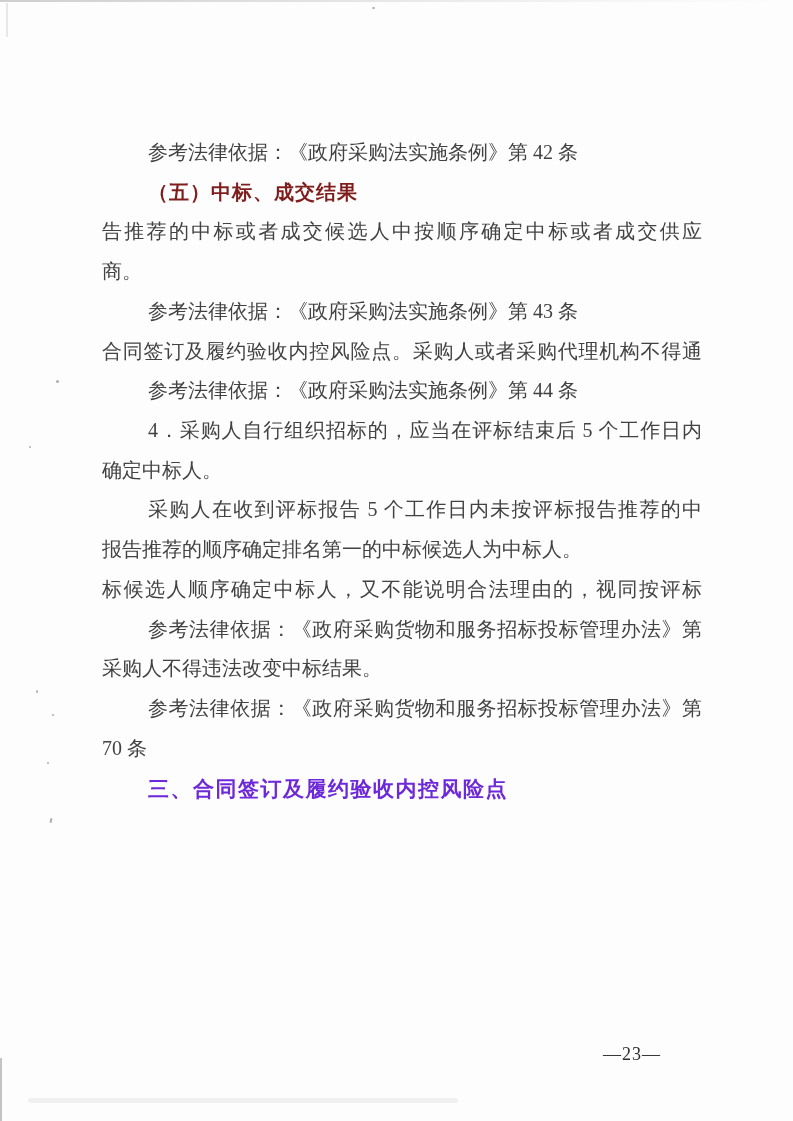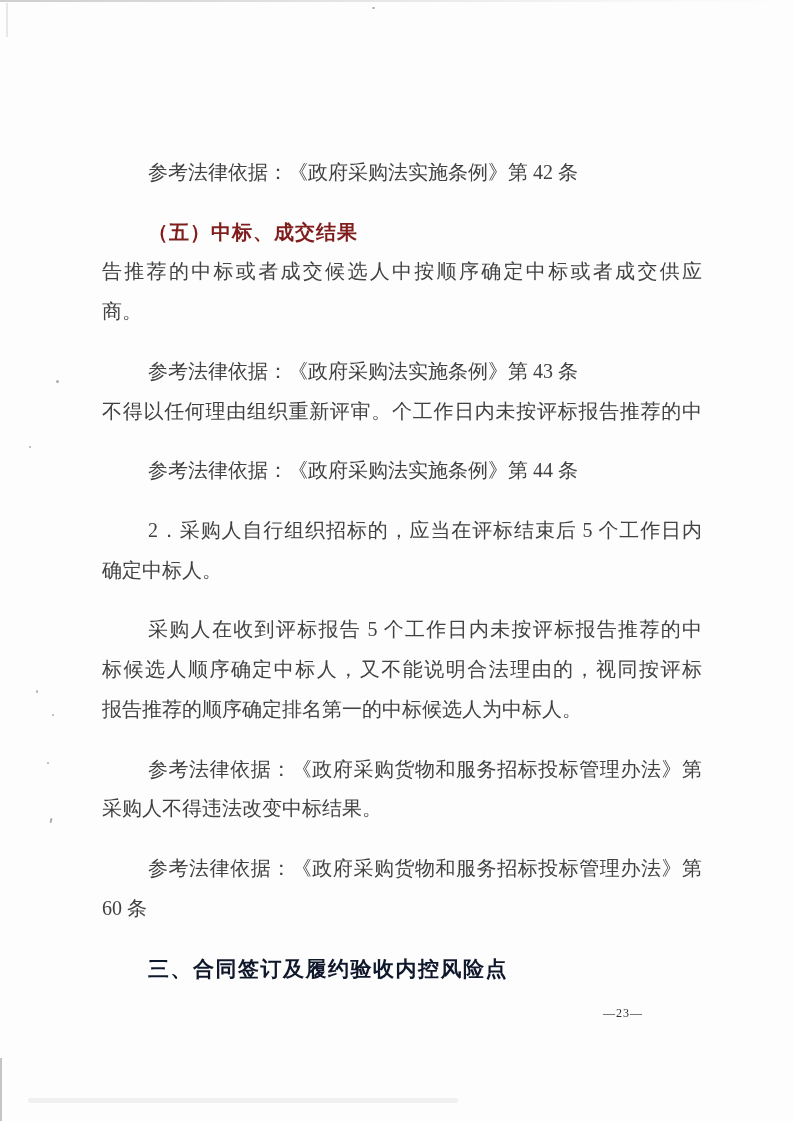--- a/index.html
+++ b/index.html
@@ -31,39 +31,38 @@
     white-space: nowrap;
     text-align: left;
   }
   .line.justify {
     white-space: normal;
     text-align: justify;
     text-align-last: justify;
   }
   .line.indent {
     padding-left: 46px;
-    margin-top: 20px;
   }
   .line.section {
     font-weight: 600;
     color: #7f1d1d;
     letter-spacing: 1px;
   }
   .line.chapter {
     font-family: "Liberation Sans", "DejaVu Sans", sans-serif;
     font-weight: 700;
-    color: #0f172a;
+    color: #6d28d9;
     font-size: 21px;
     letter-spacing: 1.5px;
   }
   .page-number {
     position: absolute;
     left: 603px;
-    top: 1006px;
-    font-size: 12px;
+    top: 1044px;
+    font-size: 18px;
     color: #2f2f2f;
     letter-spacing: 1px;
     font-family: "Liberation Serif", "DejaVu Serif", serif;
   }
   
   .edge-top {
     position: absolute;
     top: 0; left: 0;
     width: 100%; height: 2px;
     background: linear-gradient(to right,
@@ -120,28 +119,28 @@
   <div class="speck s5"></div>
   <div class="speck s6"></div>
   <div class="speck s7"></div>
 
   <div class="text-block">
       <div class="line indent">参考法律依据：《政府采购法实施条例》第 42 条</div>
       <div class="line indent section">（五）中标、成交结果</div>
       <div class="line justify">告推荐的中标或者成交候选人中按顺序确定中标或者成交供应</div>
       <div class="line">商。</div>
       <div class="line indent">参考法律依据：《政府采购法实施条例》第 43 条</div>
-      <div class="line justify">不得以任何理由组织重新评审。个工作日内未按评标报告推荐的中</div>
+      <div class="line justify">合同签订及履约验收内控风险点。采购人或者采购代理机构不得通</div>
       <div class="line indent">参考法律依据：《政府采购法实施条例》第 44 条</div>
-      <div class="line indent justify">2．采购人自行组织招标的，应当在评标结束后 5 个工作日内</div>
+      <div class="line indent justify">4．采购人自行组织招标的，应当在评标结束后 5 个工作日内</div>
       <div class="line">确定中标人。</div>
       <div class="line indent justify">采购人在收到评标报告 5 个工作日内未按评标报告推荐的中</div>
+      <div class="line">报告推荐的顺序确定排名第一的中标候选人为中标人。</div>
       <div class="line justify">标候选人顺序确定中标人，又不能说明合法理由的，视同按评标</div>
-      <div class="line">报告推荐的顺序确定排名第一的中标候选人为中标人。</div>
       <div class="line indent justify">参考法律依据：《政府采购货物和服务招标投标管理办法》第</div>
       <div class="line">采购人不得违法改变中标结果。</div>
       <div class="line indent justify">参考法律依据：《政府采购货物和服务招标投标管理办法》第</div>
-      <div class="line">60 条</div>
+      <div class="line">70 条</div>
       <div class="line indent chapter">三、合同签订及履约验收内控风险点</div>
     </div>
 
   <div class="page-number">—23—</div>
 </div>
 
 </body></html>

